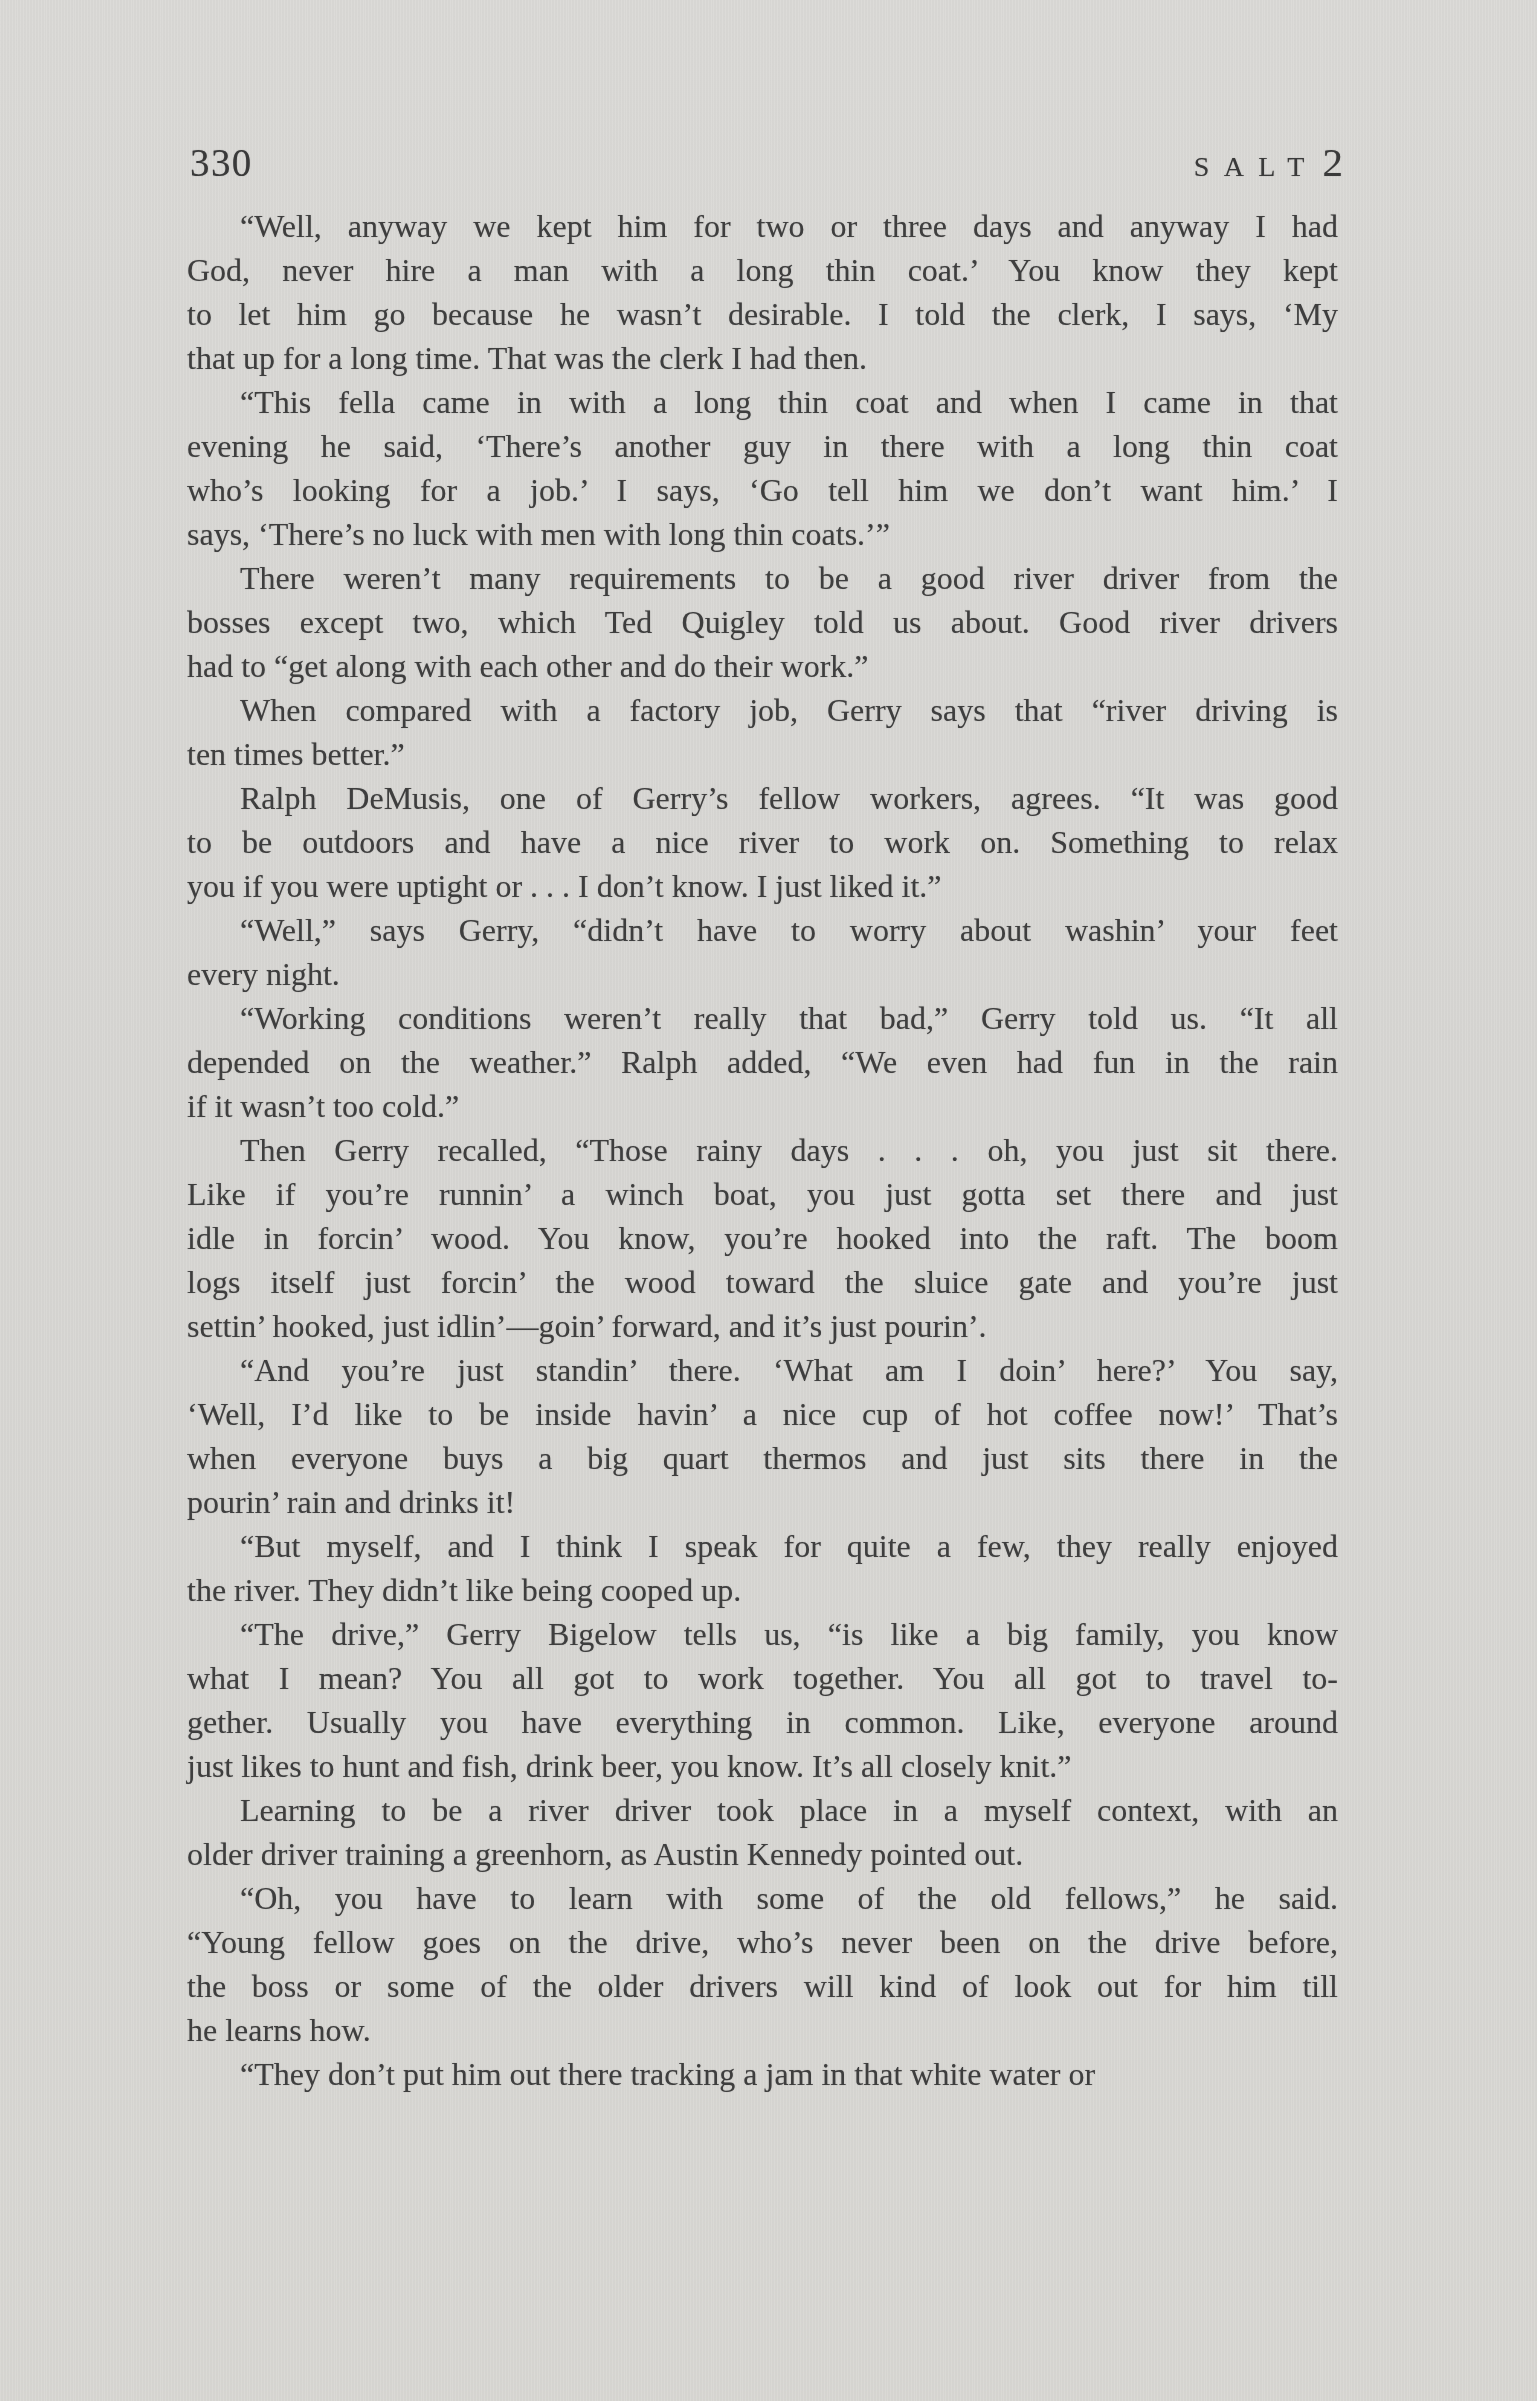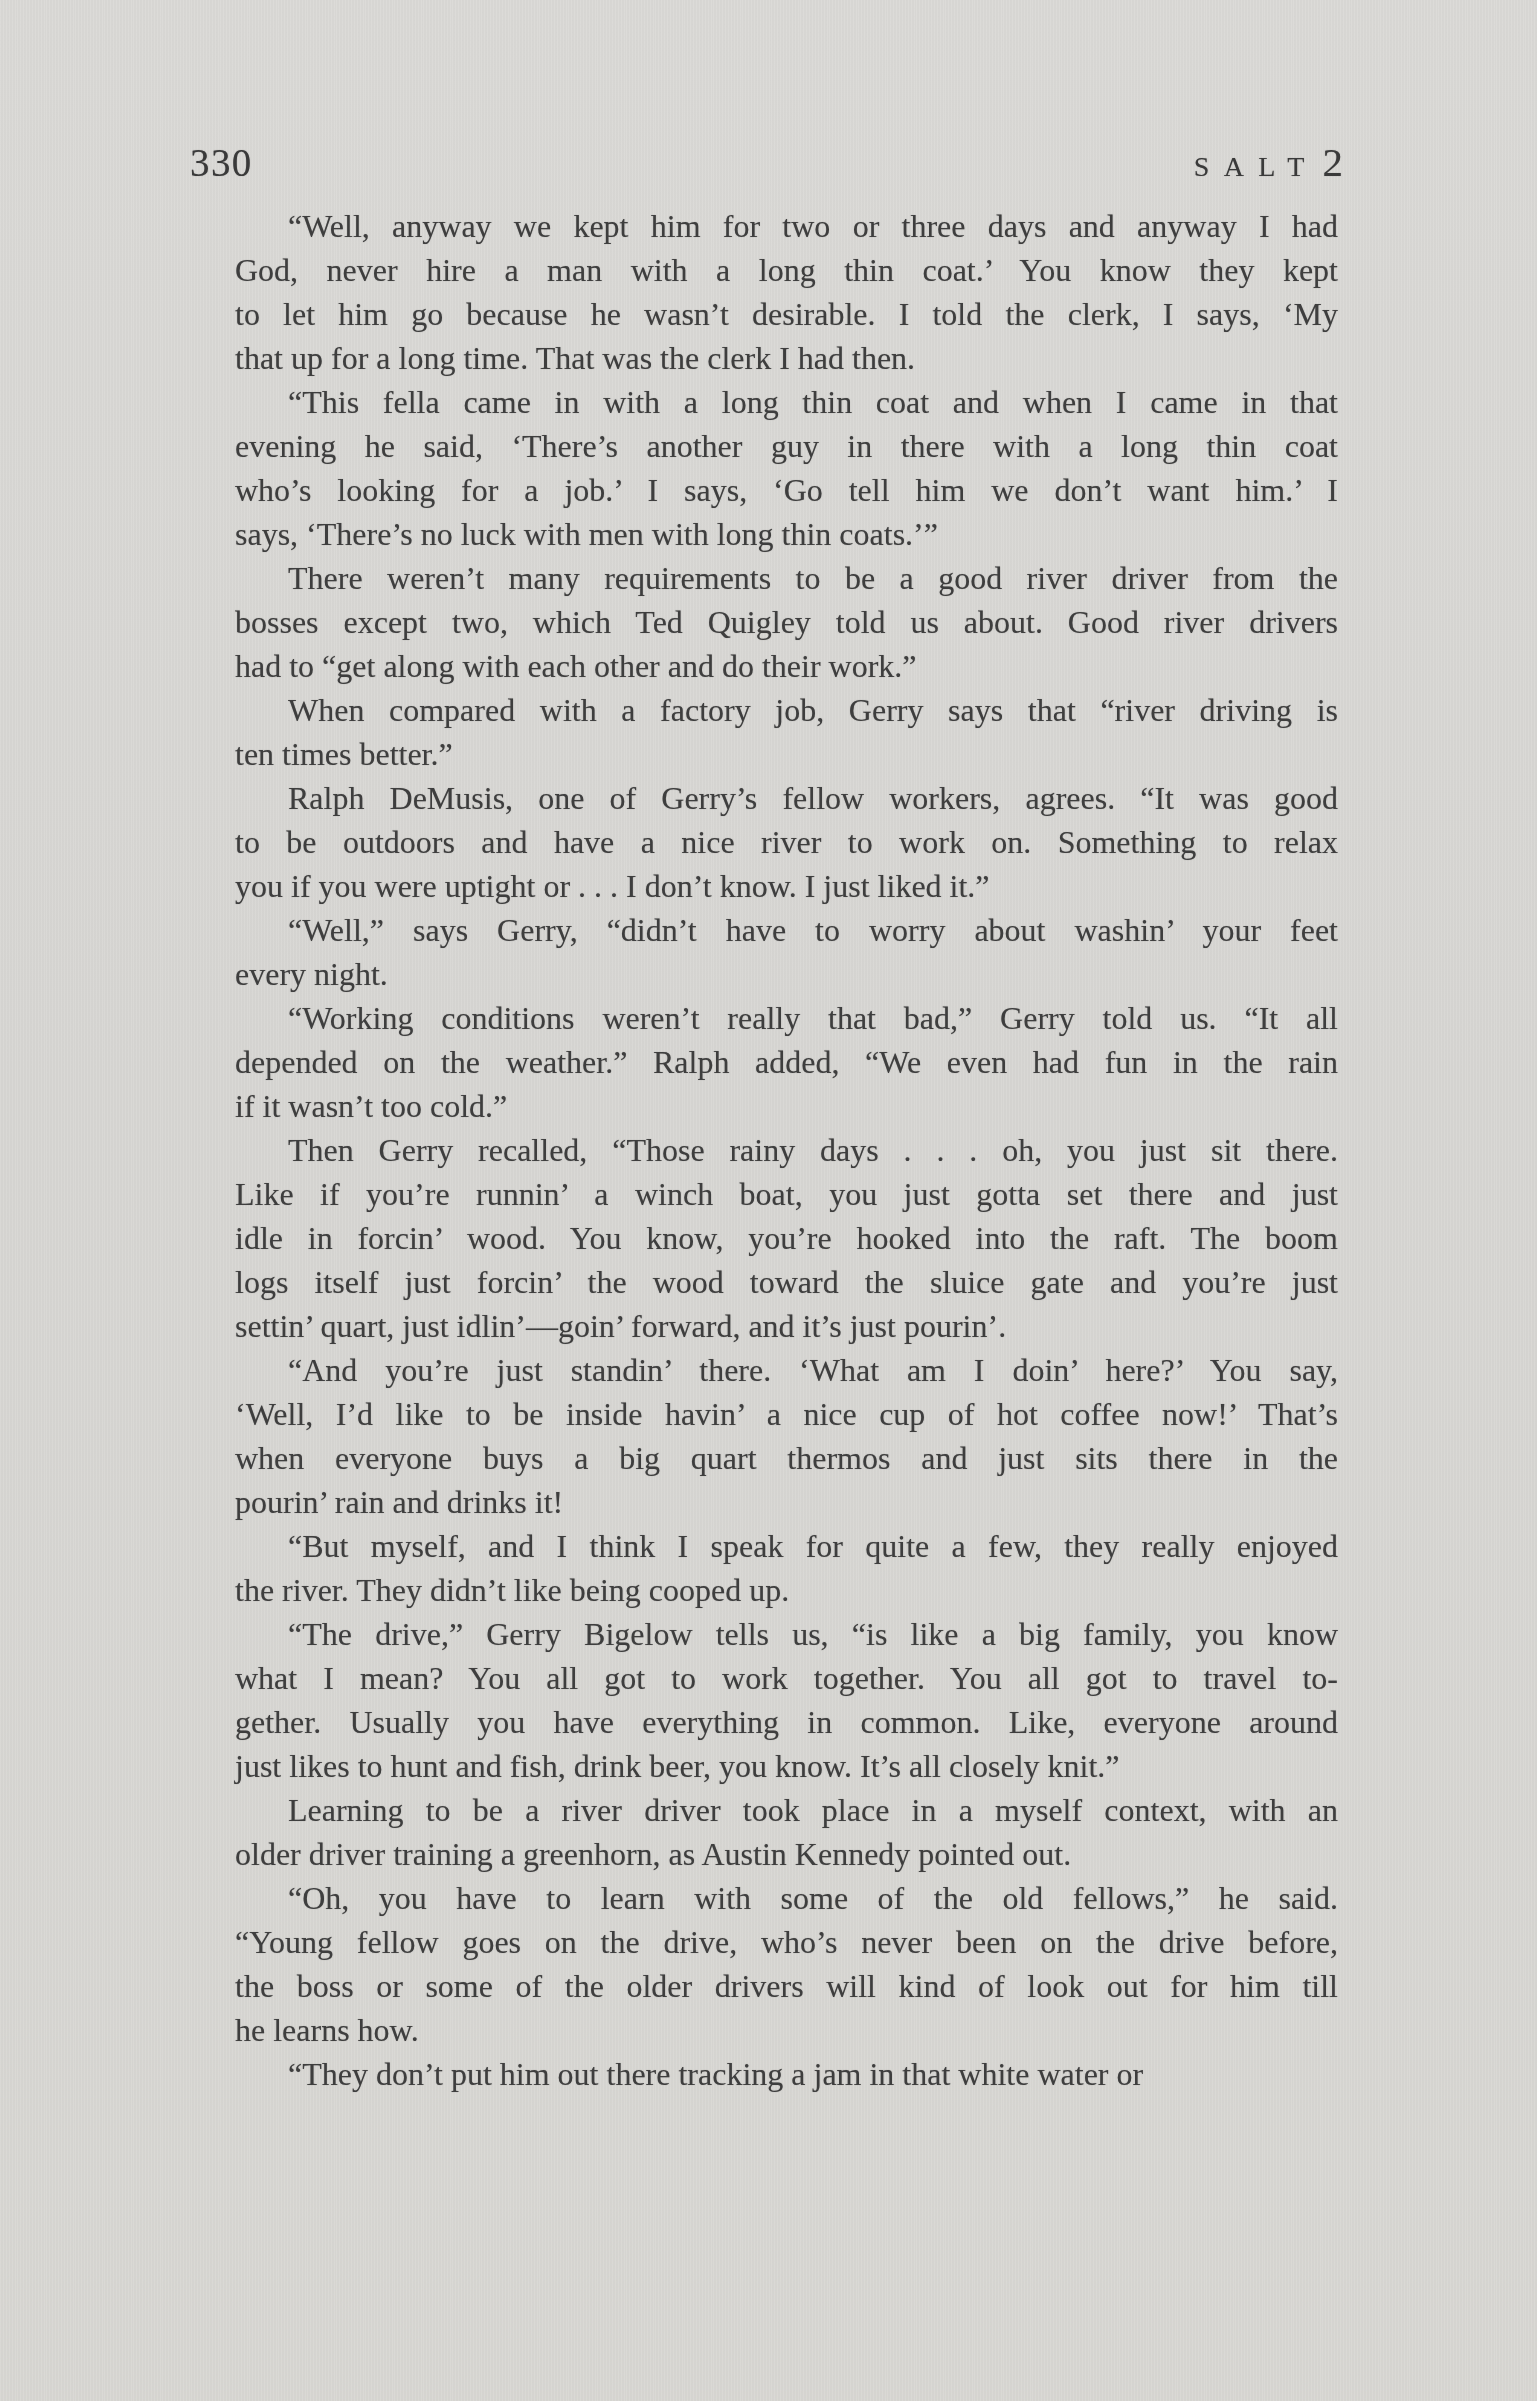--- a/index.html
+++ b/index.html
@@ -70,21 +70,20 @@
     font-size: 32px;
     line-height: 44px;
     text-shadow: 0 0 1px rgba(66,66,66,0.42);
   }
   .para { margin: 0; padding: 0; }
   .tline {
     display: block;
     text-align: justify;
     text-align-last: justify;
     white-space: normal;
-    margin-left: 48px;
   }
   .tline.first { text-indent: 53px; }
   .tline.last  { text-align-last: left; }
 </style>
 </head>
 <body>
 
 <div class="scan-page">
 
   <div class="page-header">
@@ -129,21 +128,21 @@
       <p class="para">
         <span class="tline first">“Working conditions weren’t really that bad,” Gerry told us. “It all</span>
         <span class="tline">depended on the weather.” Ralph added, “We even had fun in the rain</span>
         <span class="tline last">if it wasn’t too cold.”</span>
       </p>
       <p class="para">
         <span class="tline first">Then Gerry recalled, “Those rainy days . . . oh, you just sit there.</span>
         <span class="tline">Like if you’re runnin’ a winch boat, you just gotta set there and just</span>
         <span class="tline">idle in forcin’ wood. You know, you’re hooked into the raft. The boom</span>
         <span class="tline">logs itself just forcin’ the wood toward the sluice gate and you’re just</span>
-        <span class="tline last">settin’ quart, just idlin’—goin’ forward, and it’s just pourin’.</span>
+        <span class="tline last">settin’ hooked, just idlin’—goin’ forward, and it’s just pourin’.</span>
       </p>
       <p class="para">
         <span class="tline first">“And you’re just standin’ there. ‘What am I doin’ here?’ You say,</span>
         <span class="tline">‘Well, I’d like to be inside havin’ a nice cup of hot coffee now!’ That’s</span>
         <span class="tline">when everyone buys a big quart thermos and just sits there in the</span>
         <span class="tline last">pourin’ rain and drinks it!</span>
       </p>
       <p class="para">
         <span class="tline first">“But myself, and I think I speak for quite a few, they really enjoyed</span>
         <span class="tline last">the river. They didn’t like being cooped up.</span>

